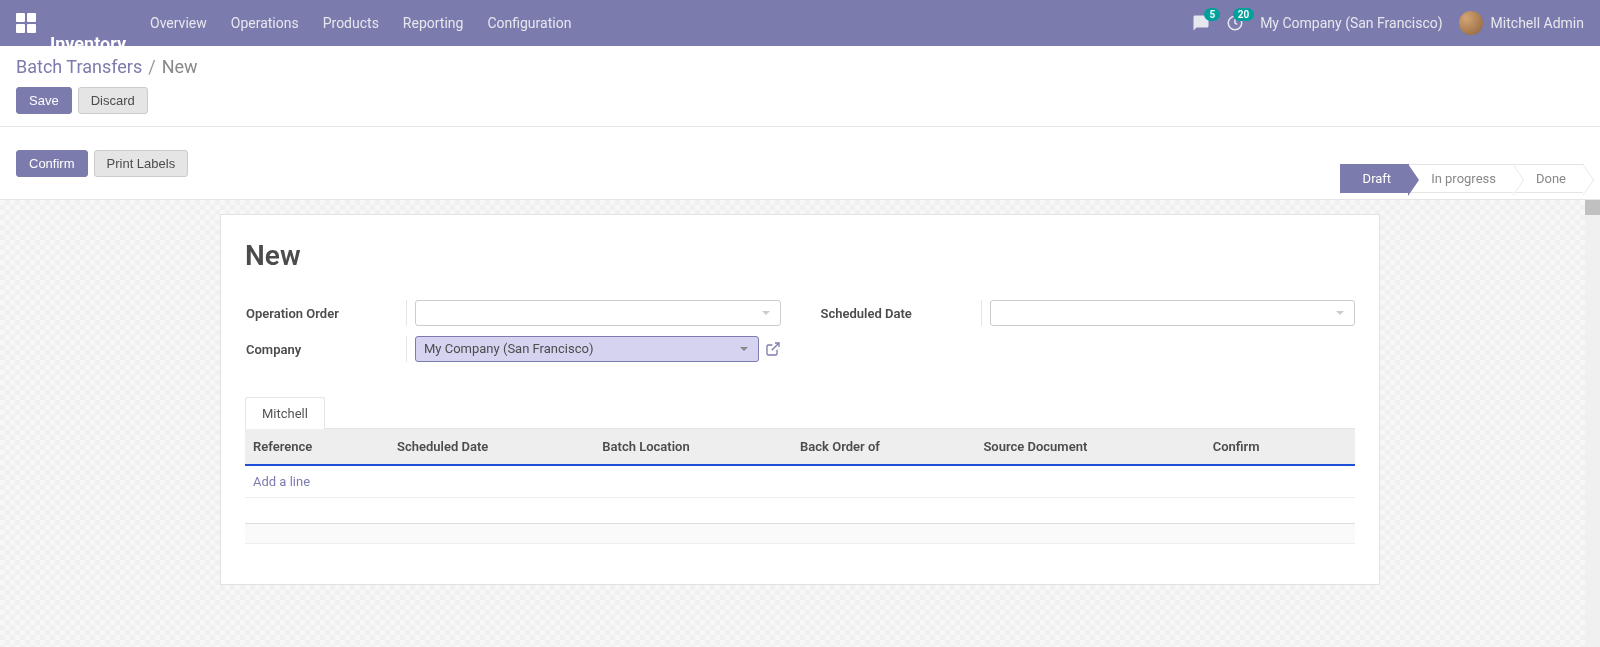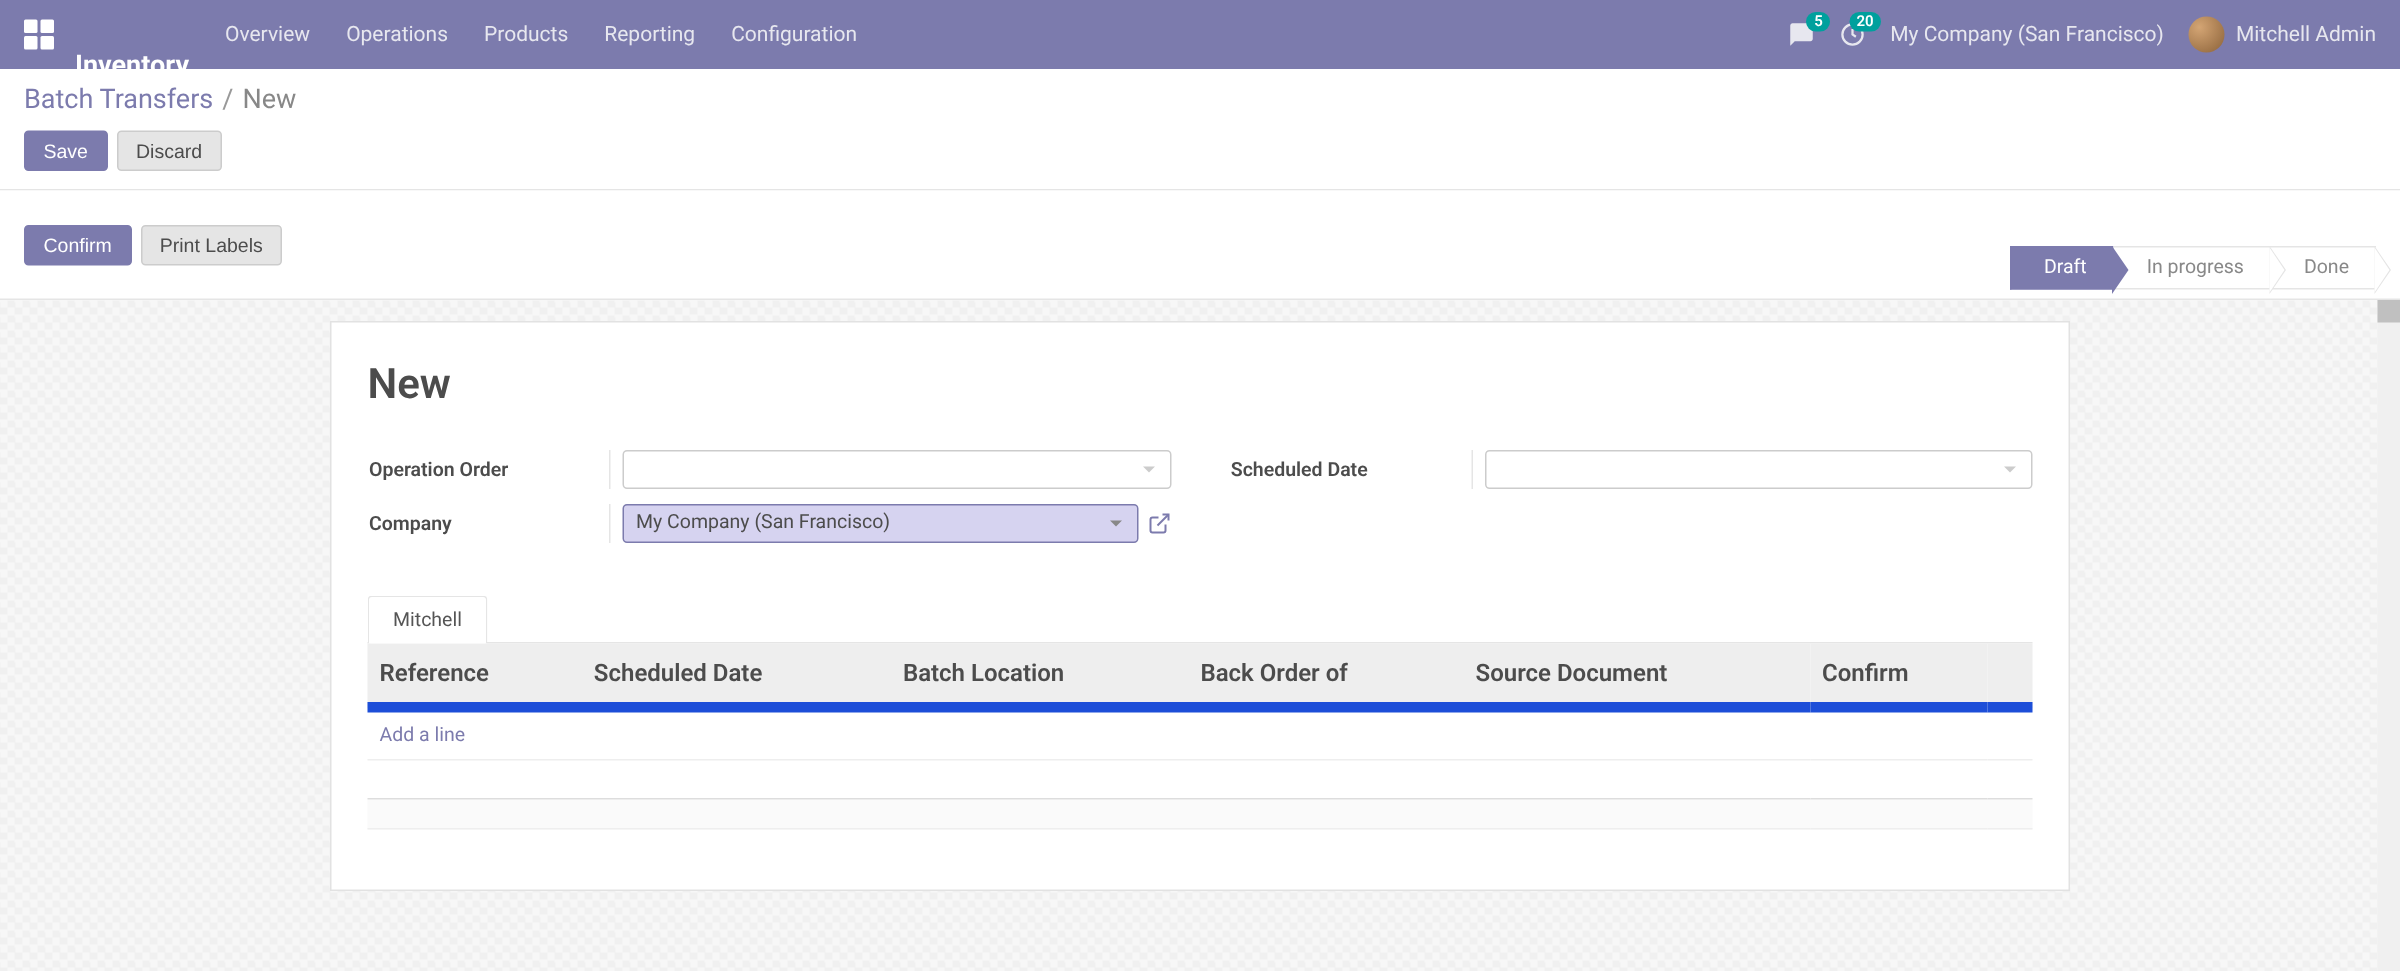--- a/index.html
+++ b/index.html
@@ -57,21 +57,21 @@
   .m2o-caret.disabled { border-top-color: #ccc; }
   .ext-link { color: #7c7bad; cursor: pointer; }
   
   
   .tabs { margin-top: 24px; border-bottom: 1px solid #e5e5e5; display: flex; }
   .tab { border: 1px solid #e5e5e5; border-bottom: none; padding: 8px 16px; background: #fff; position: relative; top: 1px; border-radius: 3px 3px 0 0; cursor: pointer; color: #555; font-size: 13px; }
   
   
   .list-table { width: 100%; border-collapse: collapse; margin-top: 0; }
   .list-table thead { background: #eee; }
-  .list-table th { text-align: left; padding: 10px 8px; font-weight: 600; color: #4c4c4c; border-bottom: 7px solid #1d4ed8; font-size: 16px; }
+  .list-table th { text-align: left; padding: 10px 8px; font-weight: 600; color: #4c4c4c; border-bottom: 2px solid #1d4ed8; font-size: 13px; }
   .list-table td { padding: 8px; border-bottom: 1px solid #eee; font-size: 13px; }
   .add-line { color: #7c7bad; cursor: pointer; }
   .empty-row td { height: 26px; border: none; }
   .footer-row td { border-top: 1px solid #ddd; background: #fafafa; height: 20px; }
   
   
   .scroll-track { position: absolute; right: 0; top: 0; bottom: 0; width: 15px; background: #f0f0f0; }
   .scroll-thumb { width: 100%; height: 15px; background: #c0c0c0; }
   
   svg { display: block; }

